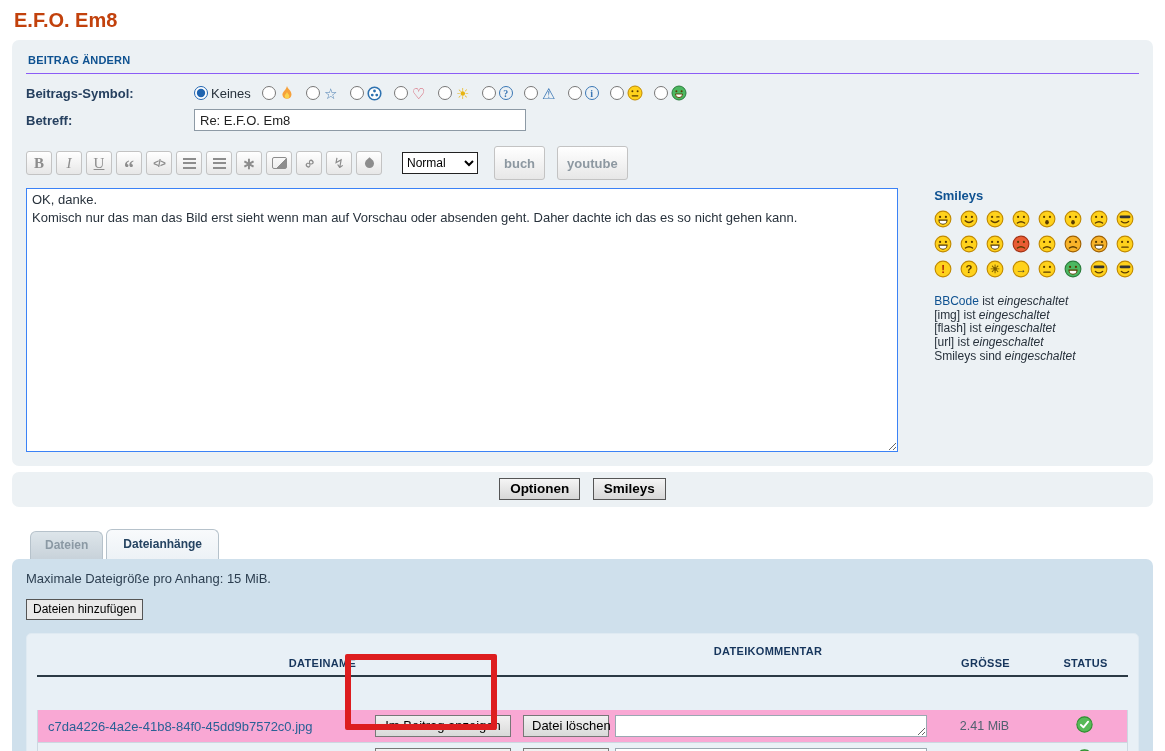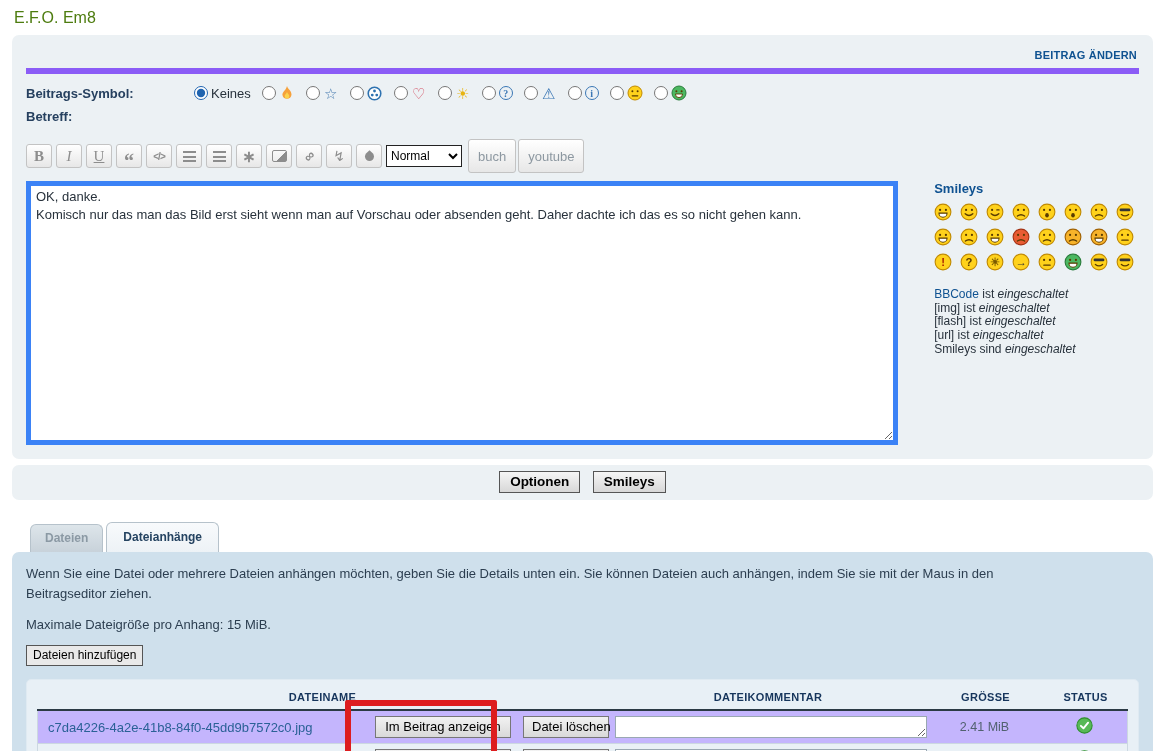--- a/index.html
+++ b/index.html
@@ -5,32 +5,32 @@
   * { box-sizing: border-box; margin: 0; padding: 0; }
   html,body { background:#fff; }
   body {
     width:1165px; min-height:751px;
     font-family:"Liberation Sans", sans-serif;
     color:#28323c; position:relative;
   }
   .wrap { padding:0 12px; }
 
   .page-title {
-    color:#4d7c0f; font-size:16px; font-weight:normal;
+    color:#c2410c; font-size:20px; font-weight:bold;
     padding:9px 2px 8px 2px;
   }
 
   
   .panel {
     background:#ecf1f4; border-radius:7px;
   }
   .post-panel { padding:10px 14px 14px 14px; }
   .legend {
     color:#0f5291; font-size:11px; font-weight:bold; letter-spacing:.2px;
-    padding:4px 2px 7px 2px; border-bottom:6px solid #8b5cf6; margin-bottom:11px;text-align:right;
+    padding:4px 2px 7px 2px; border-bottom:1px solid #8b5cf6; margin-bottom:11px;
   }
   .form-row { display:flex; align-items:center; margin-top:8px; }
   .form-label { width:168px; flex:0 0 168px; font-size:13px; font-weight:bold; color:#26405f; }
 
   .sym-list { display:flex; align-items:center; gap:4px; flex-wrap:nowrap; }
   .sym-opt { display:inline-flex; align-items:center; gap:3px; margin-right:7px; font-size:13px; cursor:pointer; }
   .sym-opt input { accent-color:#1f64b0; width:14px; height:14px; margin:0; }
   .sym-glyph { display:inline-flex; align-items:center; justify-content:center; width:16px; height:16px; font-size:15px; line-height:1; }
   .circle-glyph {
     width:14px; height:14px; border-radius:50%; border:1.6px solid #3a77b5;
@@ -57,33 +57,33 @@
   .tb-q { font-family:"Liberation Serif",serif; font-weight:bold; font-size:20px; line-height:0; padding-top:10px; }
   .tb-code { font-size:10px; font-weight:bold; letter-spacing:-1px; }
   .tb-ast { font-size:16px; font-weight:bold; }
   .tb-link-g { display:inline-block; transform:rotate(-45deg); font-weight:bold; }
   .g-bars { width:13px; height:11px; background:repeating-linear-gradient(to bottom,#8d8d8d 0 2px,transparent 2px 4.5px); }
   .g-imgbox { width:15px; height:12px; border:1.5px solid #8d8d8d; border-radius:2px;
     background:linear-gradient(135deg,transparent 58%,#8d8d8d 58%); }
   .g-drop { width:9px; height:9px; background:#8d8d8d; border-radius:0 50% 50% 50%; transform:rotate(45deg); }
   .size-select {
     height:22px; width:76px; font-family:"Liberation Sans",sans-serif; font-size:12px;
-    border:1px solid #222; background:#fff; margin-left:0;
+    border:1px solid #222; background:#fff; margin-left:16px;
   }
   .tb-word {
     height:24px; border:1px solid #c3c3c3; border-radius:3px;
     background:linear-gradient(#ffffff,#e7e7e7); color:#8d98a1;
-    font-size:13px; font-weight:normal; padding:16px 9px; cursor:pointer;
-    display:inline-flex; align-items:center; margin-left:2px;
+    font-size:13px; font-weight:bold; padding:16px 9px; cursor:pointer;
+    display:inline-flex; align-items:center; margin-left:12px;
   }
 
   
   .editor-row { display:flex; margin-top:8px; }
   .message-area {
-    width:902px; height:264px; border:5px solid #3b82f6; background:#fff;
+    width:902px; height:264px; border:1px solid #3b82f6; background:#fff;
     font-family:"Liberation Sans",sans-serif; font-size:13px; color:#28323c;
     padding:2px 5px; resize:both; line-height:1.35;
   }
   .side-col { margin-left:36px; width:212px; }
   .smileys-title { color:#0f5291; font-size:13px; font-weight:bold; margin-bottom:7px; }
   .smiley-grid { display:grid; grid-template-columns:repeat(8,19px); gap:7px 7px; }
   .smiley { width:18px; height:18px; border:0; background:transparent; padding:0; cursor:pointer; }
   .smiley svg { display:block; }
   .bbcode-block { margin-top:17px; font-size:12px; line-height:1.06; color:#28323c; }
   .bb-line { margin-bottom:1px; }
@@ -125,21 +125,21 @@
   }
   .attach-box {
     background:#e8f0f6; border-radius:5px; border:1px solid #dfeaf2;
     padding:8px 10px 10px 10px; position:relative;
   }
   .attach-grid { display:grid; grid-template-columns:325px 148px 98px minmax(0,1fr) 115px 85px; align-items:center; }
   .attach-head { padding:3px 0 6px 0; border-bottom:2px solid #2b3a45; }
   .attach-head .hd { font-size:11px; font-weight:bold; color:#16355c; text-align:center; letter-spacing:.3px; }
   .hd-name { grid-column:1 / 4; }
   .attach-row { border:1px solid #ccd8e1; border-top:none; padding:5px 0; }
-  .attach-row.odd { background:#c4b5fd; }
+  .attach-row.odd { background:#f9a8d4;margin-top:33px; }
   .attach-row.even { background:#eaf1f6; }
   .cell-file { padding-left:10px; font-size:13px; }
   .file-link { color:#2a6196; text-decoration:none; }
   .row-btn {
     font-family:"Liberation Sans",sans-serif; font-size:13px; color:#000;
     background:linear-gradient(#f2f2f2,#d9d9d9); border:1px solid #777;
     padding:2px 8px 3px 8px; cursor:pointer; margin-left:12px; white-space:nowrap;
   }
   .comment-area {
     width:312px; height:22px; border:1px solid #9aa8b2; background:#fff; resize:both;
@@ -234,20 +234,21 @@
                 <circle cx="10.6" cy="6.2" r="1" fill="#5a3c00"></circle>
                 <path d="M4.4 9 A 3.6 3.6 0 0 0 11.6 9 Z" fill="#fff" stroke="#5a3c00" stroke-width="0.9"></path>
               </svg>
             </span>
           </label>
         </div>
     </div>
 
     <div class="form-row">
       <div class="form-label">Betreff:</div>
+      <input class="subject-input" type="text" value="Re: E.F.O. Em8" style="">
     </div>
 
     <div class="toolbar">
       <span id="toolbar-buttons" style="display:inline-flex;gap:4px;">
           <button class="tb-btn tb-b">
             <span>B</span>
           </button>
           <button class="tb-btn tb-i">
             <span>I</span>
           </button>
@@ -494,28 +495,27 @@
     <button class="bevel-btn">Optionen</button>
     <button class="bevel-btn">Smileys</button>
   </div>
 
   <div class="tab-bar">
     <div class="tab tab-inactive">Dateien</div>
     <div class="tab tab-active">Dateianhänge</div>
   </div>
 
   <div class="attach-panel">
-    <p class="attach-intro">Wenn Sie eine Datei oder mehrere Dateien anhängen möchten, geben Sie die Details unten ein. Sie können Dateien auch anhängen, indem Sie sie mit der Maus in den Beitragseditor ziehen.</p>
     <p class="attach-max">Maximale Dateigröße pro Anhang: 15 MiB.</p>
     <button class="add-files-btn">Dateien hinzufügen</button>
 
     <div class="attach-box">
       <div class="attach-grid attach-head">
+        <div class="hd" style="grid-column:4;">DATEIKOMMENTAR</div>
         <div class="hd hd-name">DATEINAME</div>
-        <div class="hd" style="grid-column:4;">DATEIKOMMENTAR</div>
         <div class="hd" style="grid-column:5;">GRÖSSE</div>
         <div class="hd" style="grid-column:6;">STATUS</div>
       </div>
       <div id="attach-rows">
           <div class="attach-grid attach-row odd">
             <div class="cell-file"><a class="file-link" href="#">c7da4226-4a2e-41b8-84f0-45dd9b7572c0.jpg</a></div>
             <button class="row-btn">Im Beitrag anzeigen</button>
             <button class="row-btn">Datei löschen</button>
             <textarea class="comment-area" style=""></textarea>
             <div class="cell-size">2.41 MiB</div>

